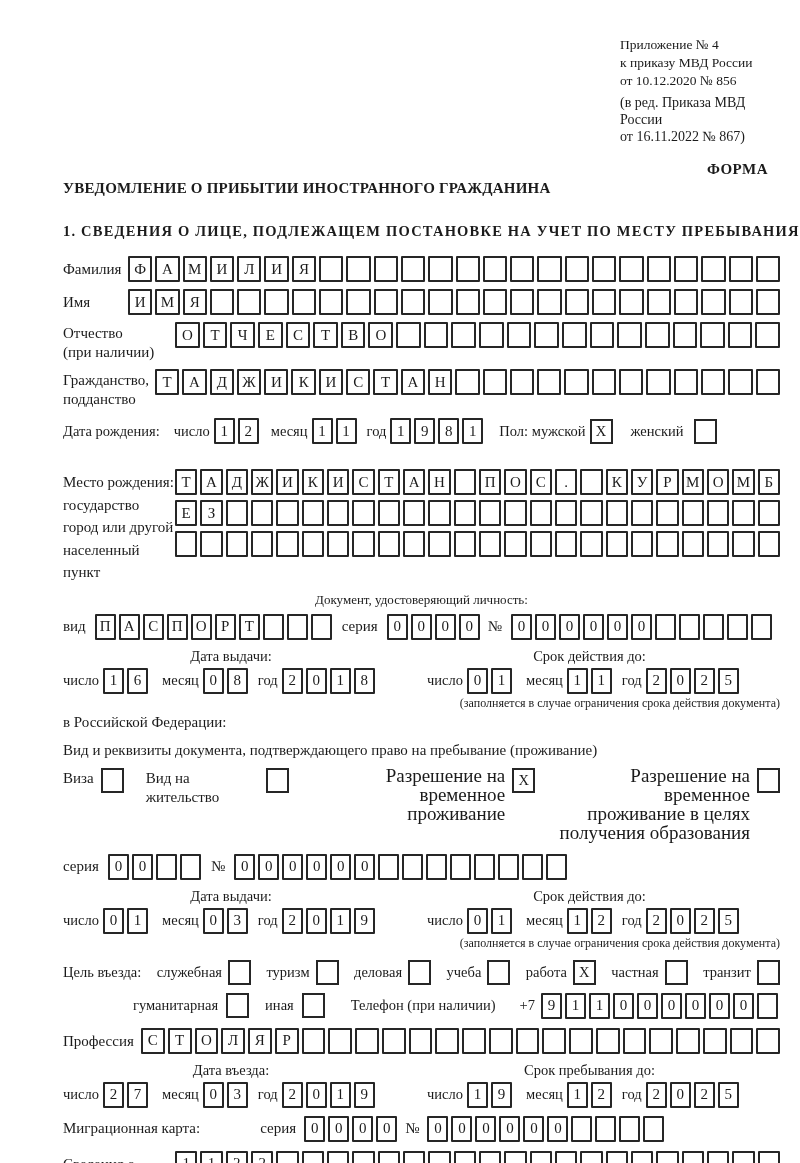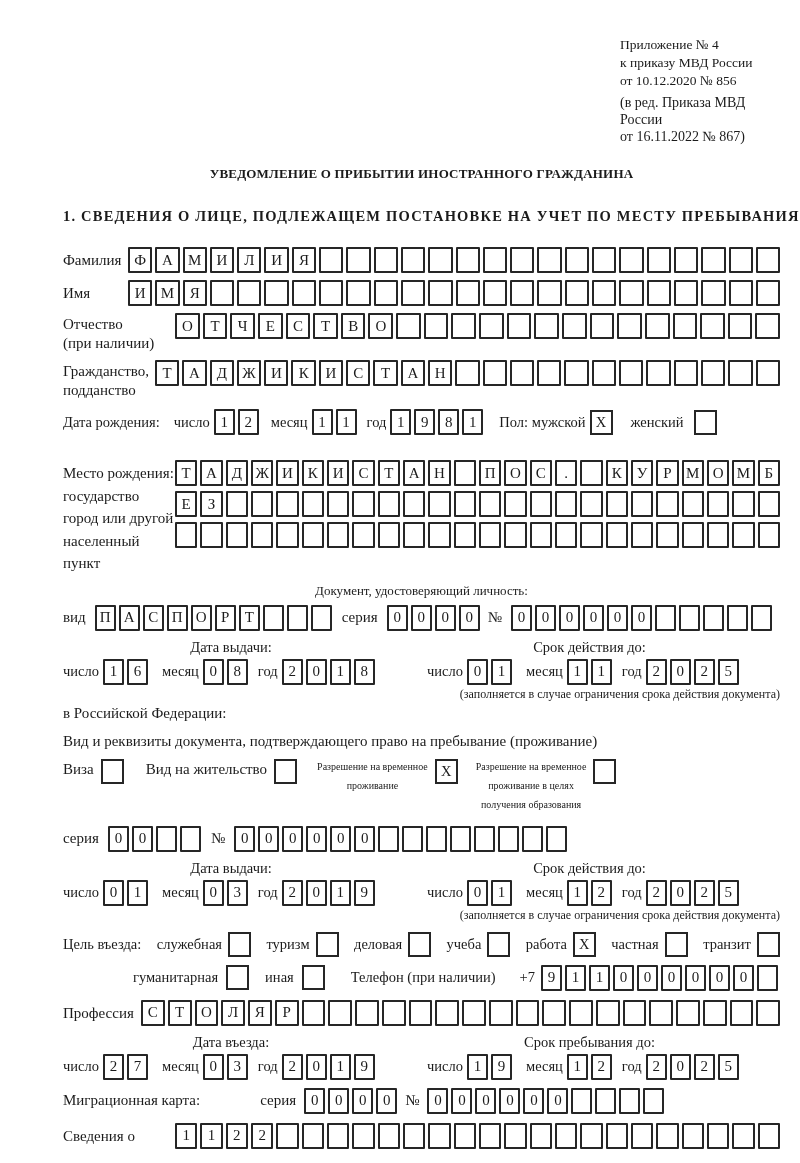--- a/index.html
+++ b/index.html
@@ -8,21 +8,21 @@
     padding:36px 20px 10px 63px;
     background:#fff;color:#1b1b1b;
     font-family:"Liberation Serif","DejaVu Serif",serif;
     font-size:15px;overflow:hidden;position:relative;
   }
   
   .refblock{margin-left:557px;line-height:18px;font-size:13.5px;}
   .refblock .sub{font-size:14px;line-height:17px;margin-top:4px;}
   .forma{font-weight:bold;text-align:right;font-size:15px;margin:16px 12px 0 0;letter-spacing:.5px;}
   
-  .title{font-weight:bold;text-align:center;font-size:13px;line-height:21px;margin-top:18px;letter-spacing:.2px;}
+  .title{font-weight:bold;font-size:15px;line-height:21px;letter-spacing:.2px;}
   .blank{display:inline-block;width:52px;border-bottom:2px solid #2a2a2a;margin-left:10px;vertical-align:baseline;}
   .sec1{font-weight:bold;font-size:14.5px;margin-top:24px;white-space:nowrap;letter-spacing:1.2px;}
   
   .row{display:flex;align-items:flex-start;margin-top:7px;}
   .lbl{flex:none;line-height:19px;padding-top:4px;}
   .lbl.tight{padding-top:2px;}
   .cellrow{display:flex;gap:3px;flex:1 1 auto;min-width:0;}
   .cellrow .cell{flex:1 1 0;}
   .cell{
     box-sizing:border-box;height:26px;border:2px solid #262626;background:#fff;
@@ -49,21 +49,21 @@
   .note{font-size:12px;text-align:right;margin-top:2px;line-height:14px;}
   
   .docline{display:flex;align-items:center;margin-top:6px;white-space:nowrap;}
   .docline .t{margin:0 9px 0 0;}
   .center-b{font-weight:normal;text-align:center;font-size:13px;margin-top:8px;}
   .plain{margin-top:8px;line-height:20px;}
   
   .permits{display:flex;align-items:flex-start;margin-top:6px;font-family:Liberation Serif, serif;}
   .opt{display:flex;align-items:flex-start;}
   .opt .t{line-height:19px;padding-top:3px;}
-  .optlines{text-align:center;font-size:10px;line-height:19px;}
+  .optlines{text-align:right;font-size:19px;line-height:19px;}
   .permits .chk{margin-left:7px;margin-top:2px;}
   
   .purpose{display:flex;justify-content:space-between;align-items:center;margin-top:10px;white-space:nowrap;font-size:14.5px;}
   .purpose .pair{display:flex;align-items:center;gap:6px;}
   .purpose2{display:flex;align-items:center;margin-top:8px;padding-left:70px;white-space:nowrap;font-size:14.5px;}
   
   .mc{display:flex;align-items:center;margin-top:8px;white-space:nowrap;}
 </style>
 </head>
 <body>
@@ -73,28 +73,29 @@
   <div class="refblock">
     <div>Приложение № 4</div>
     <div>к приказу МВД России</div>
     <div>от 10.12.2020 № 856</div>
     <div class="sub">
       <div>(в ред. Приказа МВД России</div>
       <div>от 16.11.2022 № 867)</div>
     </div>
   </div>
 
+  <div class="forma">ФОРМА</div>
 
   <div class="title">
     <div>УВЕДОМЛЕНИЕ О ПРИБЫТИИ ИНОСТРАННОГО ГРАЖДАНИНА</div>
   </div>
 
   <div class="sec1">1. СВЕДЕНИЯ О ЛИЦЕ, ПОДЛЕЖАЩЕМ ПОСТАНОВКЕ НА УЧЕТ ПО МЕСТУ ПРЕБЫВАНИЯ</div>
 
-  <div class="row" style="margin-top:22px;">
+  <div class="row" style="margin-top:16px;">
     <span class="lbl w65">Фамилия</span>
     <div class="cellrow">
         <span class="cell">Ф</span>
         <span class="cell">А</span>
         <span class="cell">М</span>
         <span class="cell">И</span>
         <span class="cell">Л</span>
         <span class="cell">И</span>
         <span class="cell">Я</span>
         <span class="cell"></span>

